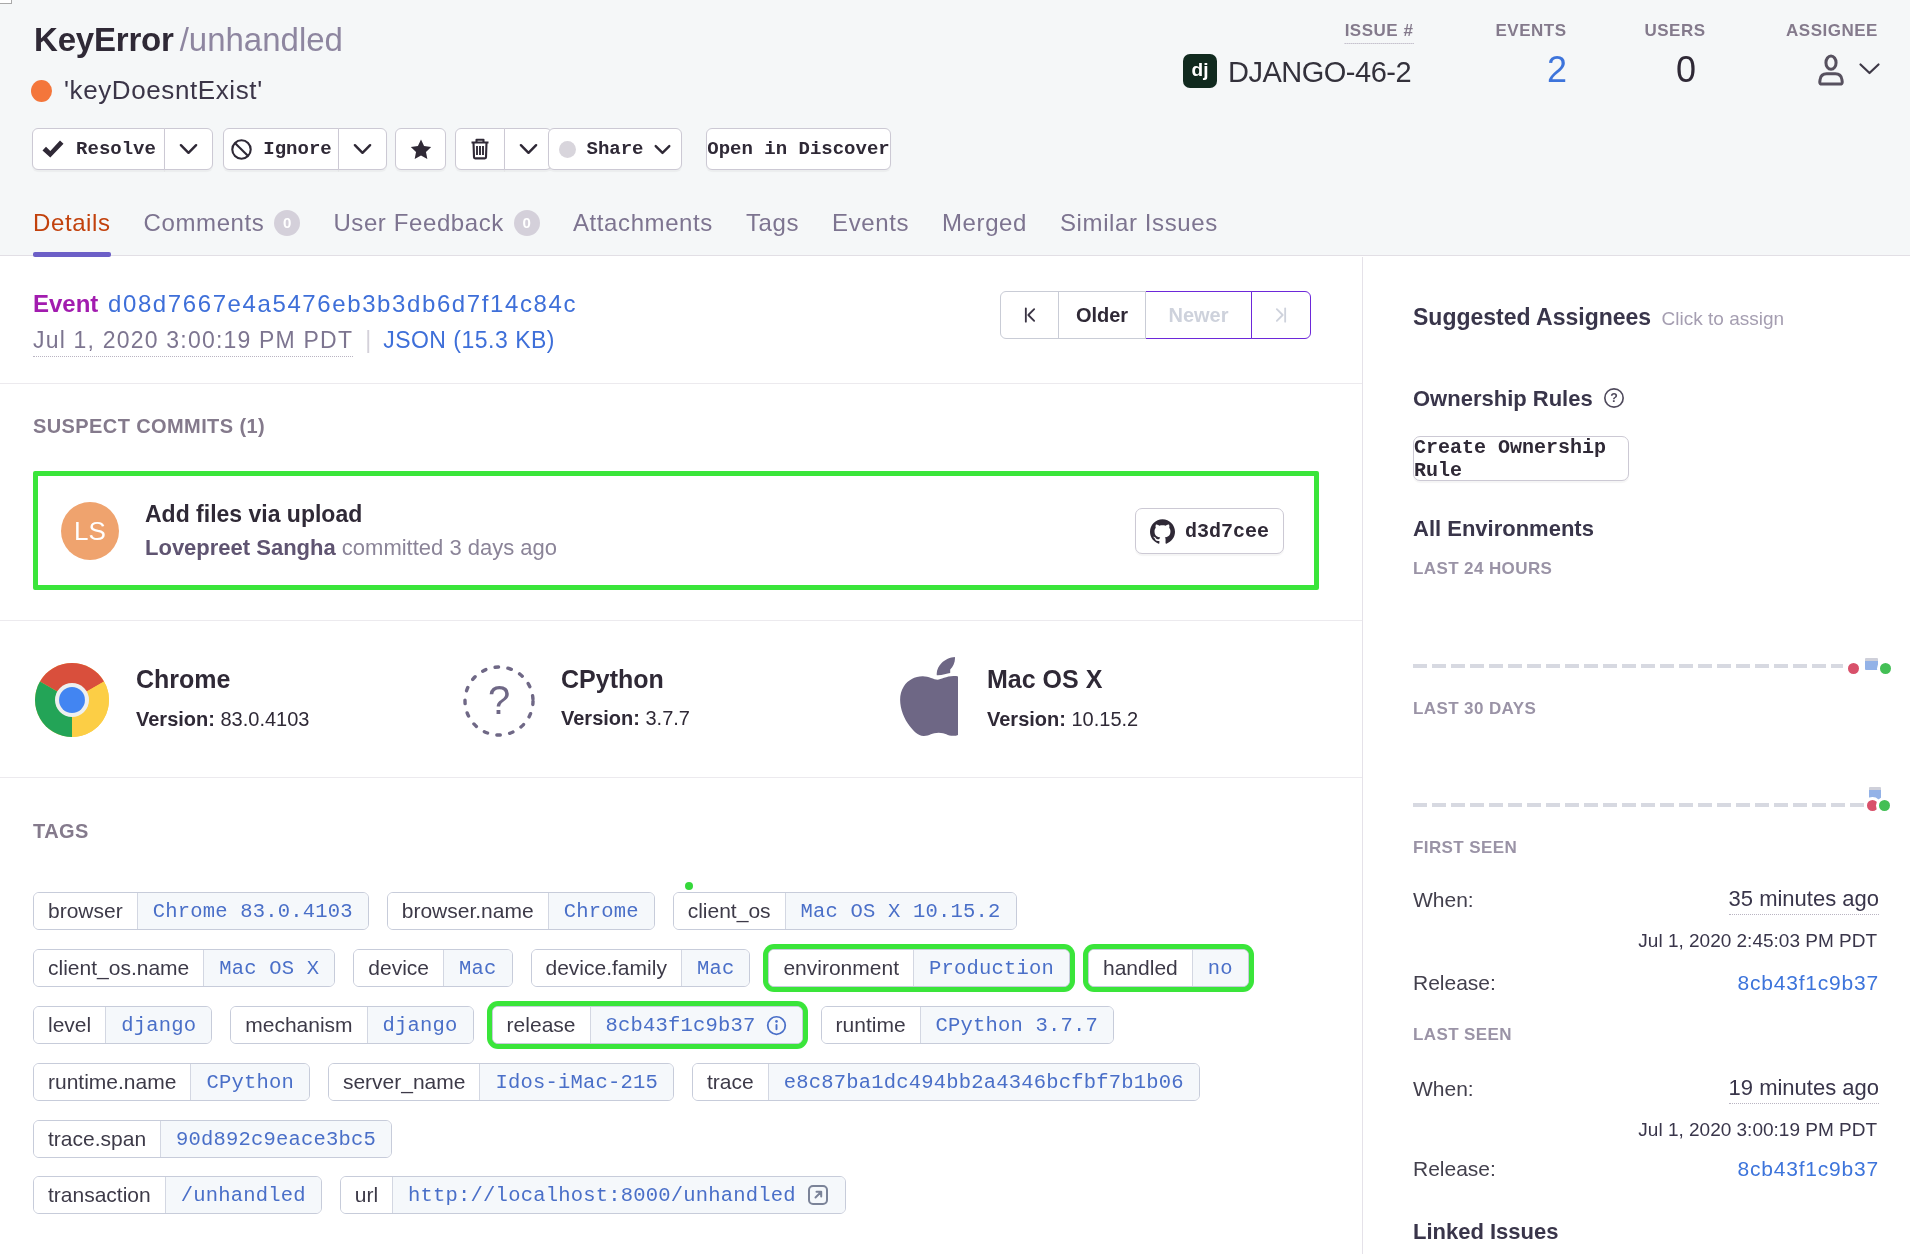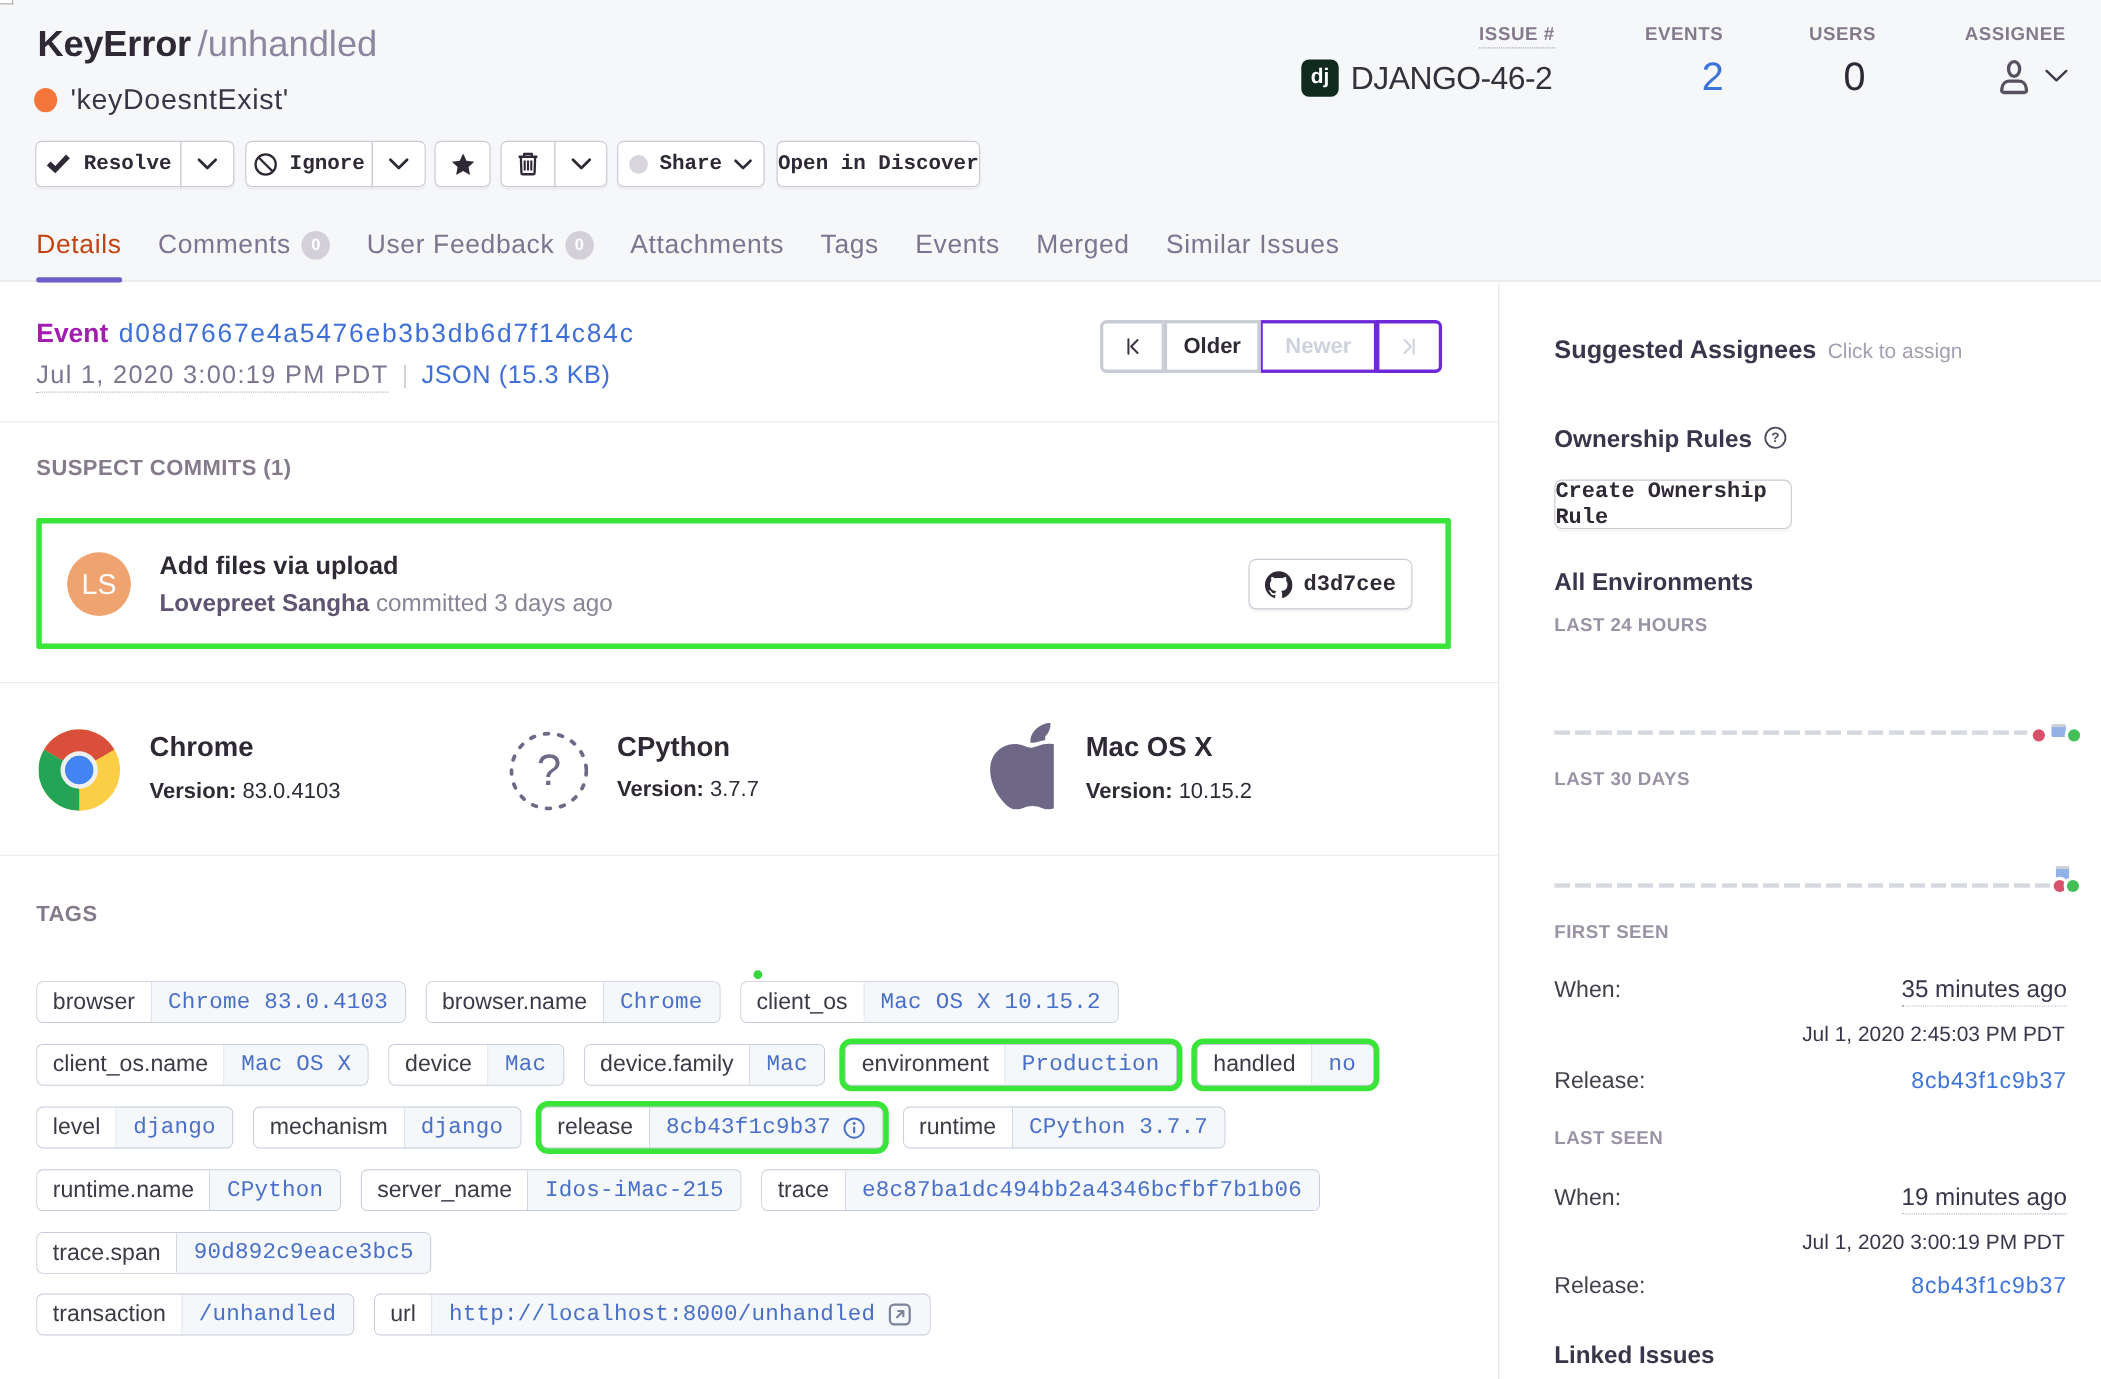--- a/index.html
+++ b/index.html
@@ -29,21 +29,21 @@
   .badge { display:inline-block; vertical-align:3px; width:26px; height:26px; margin-left:10px; border-radius:50%; background:#d4d0da; color:#fff; font-size:15px; font-weight:700; line-height:26px; text-align:center; }
 
   .stat-label { position:absolute; top:21px; transform:translateX(-50%); font-size:17px; font-weight:700; color:#847a8c; letter-spacing:0.5px; white-space:nowrap; }
   .stat-num { position:absolute; top:49px; transform:translateX(-50%); font-size:36px; font-weight:400; }
   .djicon { position:absolute; left:1183px; top:54px; width:34px; height:34px; background:#112a1f; border-radius:7px; color:#fff; font-weight:700; font-size:19px; text-align:center; line-height:32px; }
   .shortid { position:absolute; left:1228px; top:56px; font-family:Liberation Sans, sans-serif; font-size:29px; color:#33313b; letter-spacing:-0.5px; }
 
   
   .main { position:absolute; left:0; top:257px; width:1362px; height:997px; background:#fff; }
   .sec-label { font-size:20px; font-weight:700; color:#847a8c; letter-spacing:0.4px; }
-  .pagbtn { display:inline-flex; align-items:center; justify-content:center; background:#fff; height:48px; font-size:20px; font-weight:600; border:3px solid #6d28d9; margin-left:-1px; }
+  .pagbtn { display:inline-flex; align-items:center; justify-content:center; background:#fff; height:48px; font-size:20px; font-weight:600; border:1px solid #6d28d9; margin-left:-1px; }
   .pagbtn.en { border-color:#c9ccd6; z-index:2; position:relative; }
 
   
   .commit-card { position:absolute; left:33px; top:214px; width:1286px; height:119px; background:#fff; border:5px solid #3ae53a; border-radius:2px; display:flex; align-items:center; }
   .avatar { width:58px; height:58px; border-radius:50%; background:#efa36e; color:#fff; font-size:26px; line-height:58px; text-align:center; margin-left:23px; flex:none; }
 
   
   .tagrow { position:absolute; left:33px; display:flex; }
   .pill { display:inline-flex; height:38px; border:1px solid #c7ccda; border-radius:6px; margin-right:18px; background:#fff; align-items:stretch; }
   .pill .k { display:flex; align-items:center; padding:0 14px; font-size:21px; color:#3d3a48; background:#fff; border-radius:5px 0 0 5px; }
@@ -104,21 +104,21 @@
             <path d="M2.5 5.5 H19.5 M7.5 5.5 V2.8 H14.5 V5.5 M4.5 5.5 L5 20.3 C5 20.9 5.5 21.4 6.1 21.4 H15.9 C16.5 21.4 17 20.9 17 20.3 L17.5 5.5" fill="none" stroke="#2f2936" stroke-width="2.1" stroke-linejoin="round"></path>
             <path d="M8 9 V18 M11 9 V18 M14 9 V18" stroke="#2f2936" stroke-width="1.9"></path>
           </svg>
         </div>
     <div class="btn" style="width:48px;">
           <svg width="19" height="12" viewBox="0 0 20 12">
             <path d="M2 2 L10 10 L18 2" fill="none" stroke="#2f2936" stroke-width="2.6" stroke-linecap="round" stroke-linejoin="round"></path>
           </svg>
         </div>
   </div>
-  <div class="grp" style="left:561px;">
+  <div class="grp" style="left:548px;">
     <div class="btn only" style="width:134px;"><span style="width:17px;height:17px;border-radius:50%;background:#d8d5dc;margin-right:10px;"></span>Share<svg width="17" height="11" viewBox="0 0 20 12" style="margin-left:10px;">
             <path d="M2 2 L10 10 L18 2" fill="none" stroke="#2f2936" stroke-width="2.8" stroke-linecap="round" stroke-linejoin="round"></path>
           </svg></div>
   </div>
   <div class="grp" style="left:706px;">
     <div class="btn only" style="width:185px;">Open in Discover</div>
   </div>
 
   <div class="tabs">
     <div class="tab active">Details</div>

